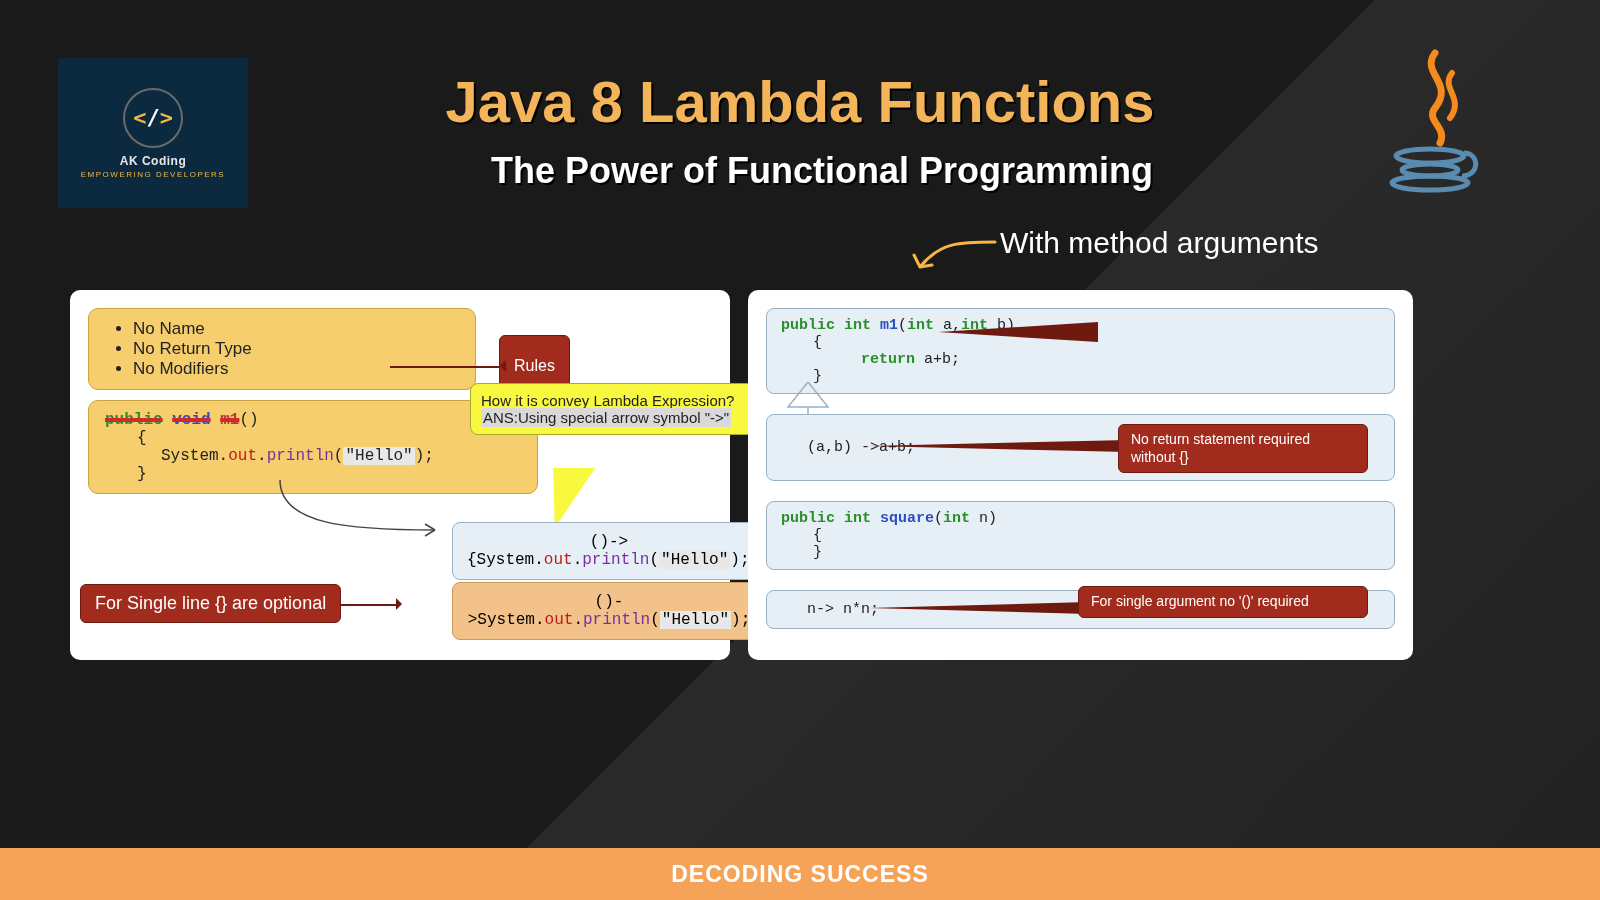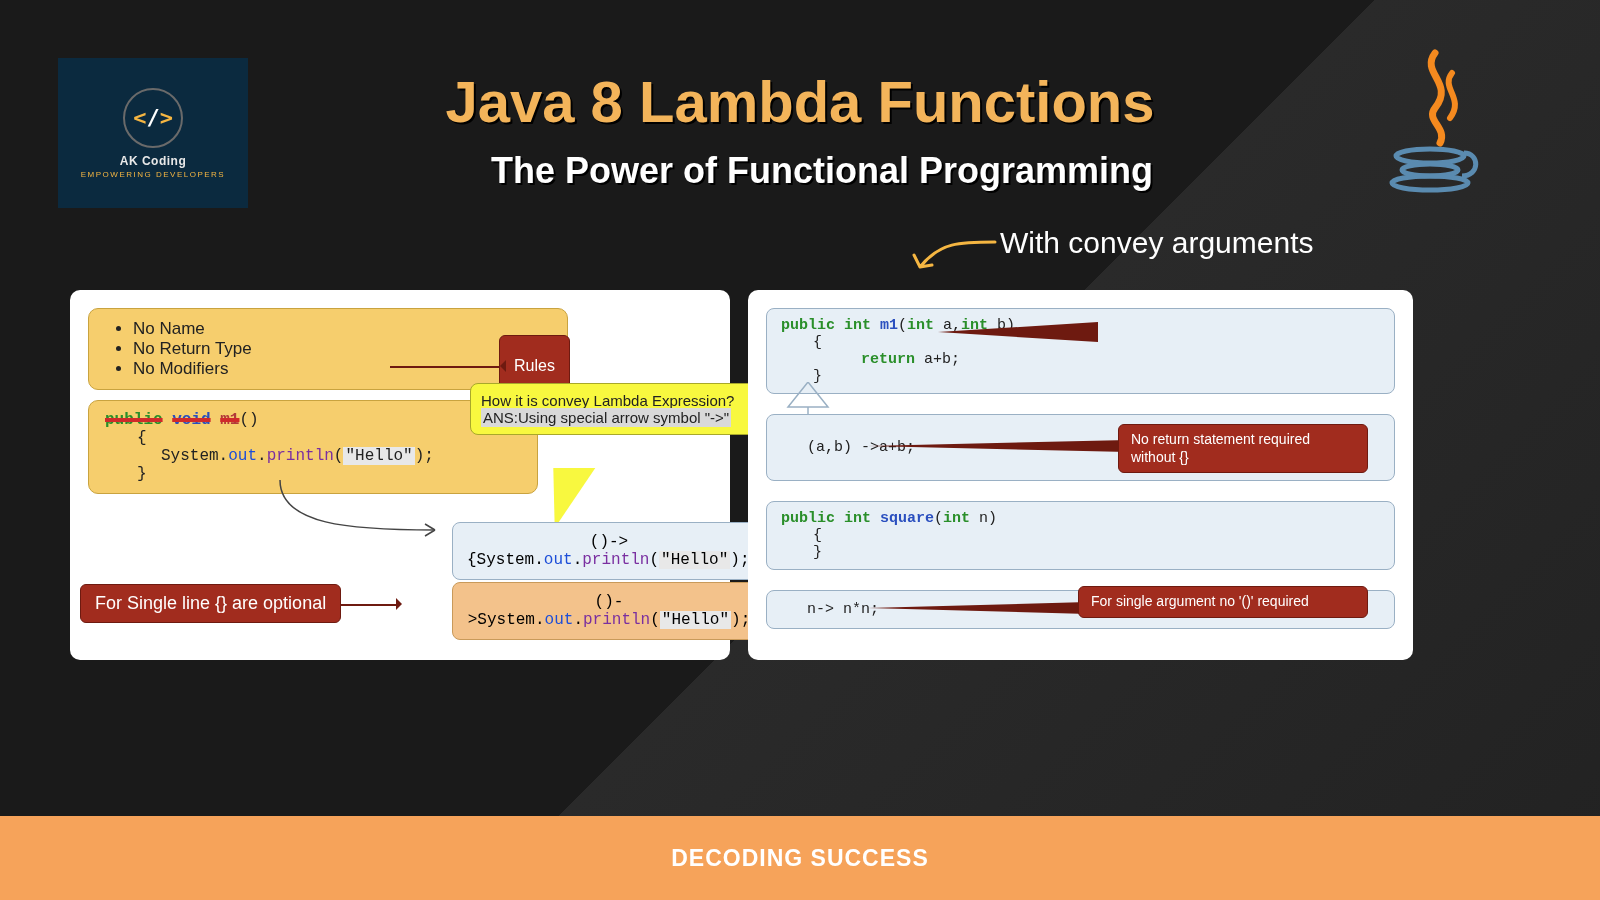--- a/index.html
+++ b/index.html
@@ -85,21 +85,21 @@
   }
   .panel-left  { top: 290px; left: 70px;  width: 660px; height: 370px; }
   .panel-right { top: 290px; left: 748px; width: 665px; height: 370px; }
 
   
   .rules-box {
     background: #f6ce6d;
     border: 1px solid #c9a33f;
     border-radius: 10px;
     padding: 10px 18px 10px 26px;
-    width: 480px;
+    width: 388px;
     font-size: 17px;
     color: #222;
     position: relative;
   }
   .rules-box ul { list-style: disc; padding-left: 18px; }
 
   .rules-tag {
     position: absolute;
     top: 26px; left: 410px;
     background: #a12c1e;
@@ -133,21 +133,21 @@
     padding: 10px 16px;
     width: 450px;
     font-family: "Courier New", monospace;
     font-size: 16px;
     color: #222;
   }
   .kw-public { color: #2a8f2a; font-weight: bold; position: relative; }
   .kw-void   { color: #2a4fbf; font-weight: bold; }
   .kw-m1     { color: #b23a3a; font-weight: bold; }
   .strike { text-decoration: line-through; text-decoration-color: #d02a2a; text-decoration-thickness: 4px; }
-  .sys-out { color: #1d4ed8; }
+  .sys-out { color: #b91c1c; }
   .sys-print { color: #7a2fa0; }
   .str { background: #e8e8e8; padding: 0 2px; }
 
   .q-box {
     position: absolute;
     top: 93px; left: 400px;
     width: 300px;
     background: #f8f83f;
     border: 1px solid #a8a82a;
     border-radius: 8px;
@@ -254,21 +254,21 @@
     width:0; height:0;
     border-top: 6px solid transparent;
     border-bottom: 6px solid transparent;
     border-right: 220px solid #6e1a10;
   }
 
   
   .footer {
     position: absolute;
     bottom: 0; left: 0; width: 100%;
-    height: 84px;
+    height: 52px;
     background: #f6a35a;
     color: #fff;
     font-size: 23px;
     font-weight: 800;
     letter-spacing: 1px;
     display: flex; align-items: center; justify-content: center;
   }
 </style>
 </head>
 <body>
@@ -287,21 +287,21 @@
   <path d="M55 5 C 40 25, 75 35, 55 60 C 45 72, 68 80, 60 95" stroke="#f58a1f" stroke-width="7" fill="none" stroke-linecap="round"></path>
   <path d="M72 25 C 60 40, 85 50, 70 70" stroke="#f58a1f" stroke-width="6" fill="none" stroke-linecap="round"></path>
   <ellipse cx="50" cy="108" rx="34" ry="7" fill="none" stroke="#5a8bb0" stroke-width="5"></ellipse>
   <ellipse cx="50" cy="122" rx="28" ry="6" fill="none" stroke="#5a8bb0" stroke-width="5"></ellipse>
   <ellipse cx="50" cy="135" rx="38" ry="7" fill="none" stroke="#5a8bb0" stroke-width="5"></ellipse>
   <path d="M84 105 C 100 105, 100 128, 82 128" fill="none" stroke="#5a8bb0" stroke-width="5"></path>
 </svg>
 
 <div class="title">Java 8 Lambda Functions</div>
 <div class="subtitle">The Power of Functional Programming</div>
-<div class="section-label">With convey arguments</div>
+<div class="section-label">With method arguments</div>
 <svg class="section-arrow" viewBox="0 0 100 50">
   <path d="M95 10 C 60 10, 40 10, 20 35 M20 35 l -6 -12 M20 35 l 12 -2" stroke="#f5b642" stroke-width="3" fill="none" stroke-linecap="round"></path>
 </svg>
 
 <div class="panel panel-left">
 
   <div class="rules-box">
     <ul>
       <li>No Name</li>
       <li>No Return Type</li>

